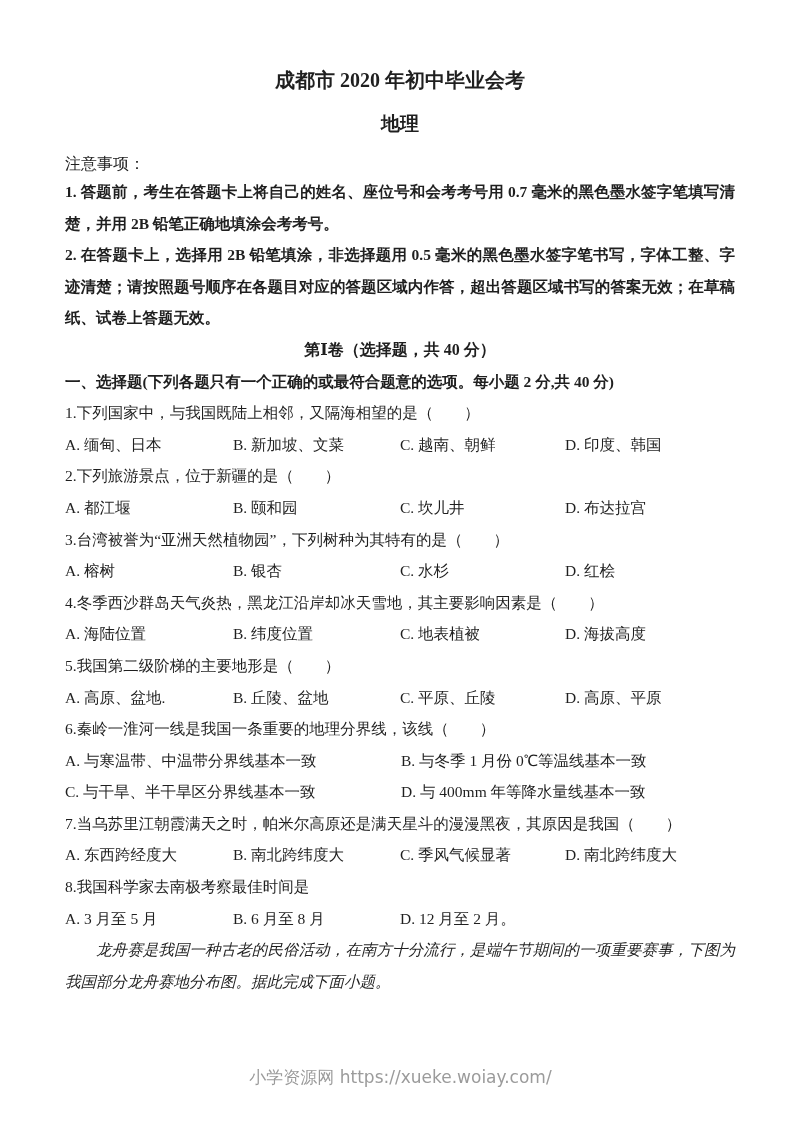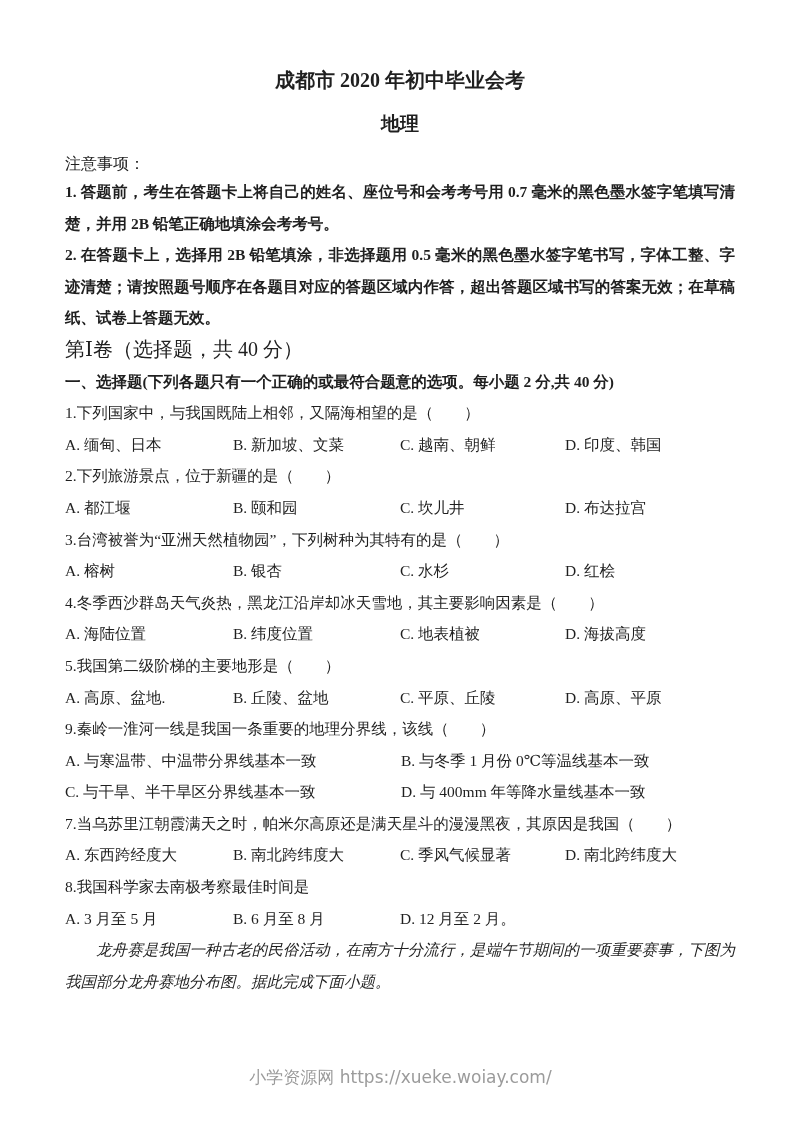--- a/index.html
+++ b/index.html
@@ -39,40 +39,42 @@
     margin-top: 14px;
   }
   .notice {
     margin: 0;
     font-weight: 700;
     font-size: 15.5px;
     line-height: 31.6px;
     text-align: justify;
   }
   .section-title {
-    font-weight: 400;
-    font-size: 20px;
+    font-weight: 700;
+    font-size: 16px;
     line-height: 31.6px;
+    text-align: center;
   }
   .section-sub {
     font-weight: 700;
     font-size: 15.5px;
     line-height: 31.6px;
     white-space: nowrap;
   }
   .q-stem {
     line-height: 31.6px;
   }
   .q-options {
     display: grid;
     grid-template-columns: 168px 167px 165px 1fr;
     line-height: 31.6px;
   }
   .q-options.two-col {
     grid-template-columns: 336px 1fr;
+    font-family: Liberation Serif, serif;
   }
   .passage {
     margin: 0;
     font-style: italic;
     line-height: 31.6px;
     text-indent: 2em;
     text-align: justify;
   }
   .footer {
     position: absolute;
@@ -145,21 +147,21 @@
     <div class="q-stem">5.我国第二级阶梯的主要地形是（　　）</div>
     <div class="q-options">
       <span>A. 高原、盆地.</span>
       <span>B. 丘陵、盆地</span>
       <span>C. 平原、丘陵</span>
       <span>D. 高原、平原</span>
     </div>
   </div>
 
   <div class="question">
-    <div class="q-stem">9.秦岭一淮河一线是我国一条重要的地理分界线，该线（　　）</div>
+    <div class="q-stem">6.秦岭一淮河一线是我国一条重要的地理分界线，该线（　　）</div>
     <div class="q-options two-col">
       <span>A. 与寒温带、中温带分界线基本一致</span>
       <span>B. 与冬季 1 月份 0℃等温线基本一致</span>
       <span>C. 与干旱、半干旱区分界线基本一致</span>
       <span>D. 与 400mm 年等降水量线基本一致</span>
     </div>
   </div>
 
   <div class="question">
     <div class="q-stem">7.当乌苏里江朝霞满天之时，帕米尔高原还是满天星斗的漫漫黑夜，其原因是我国（　　）</div>

